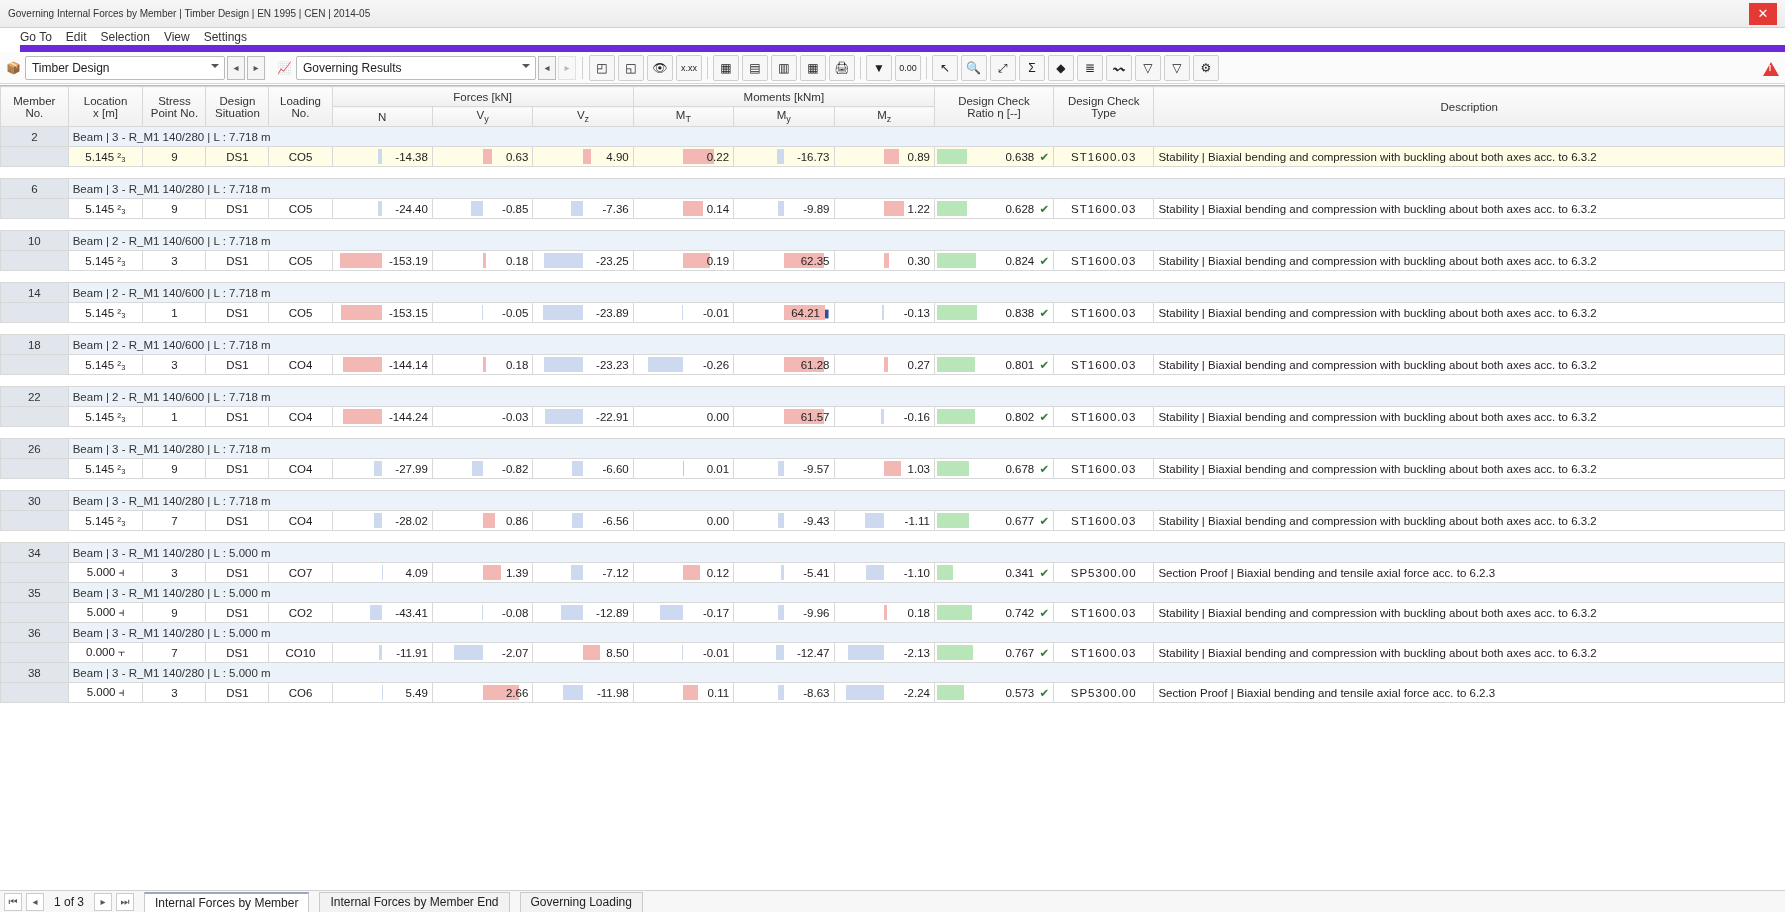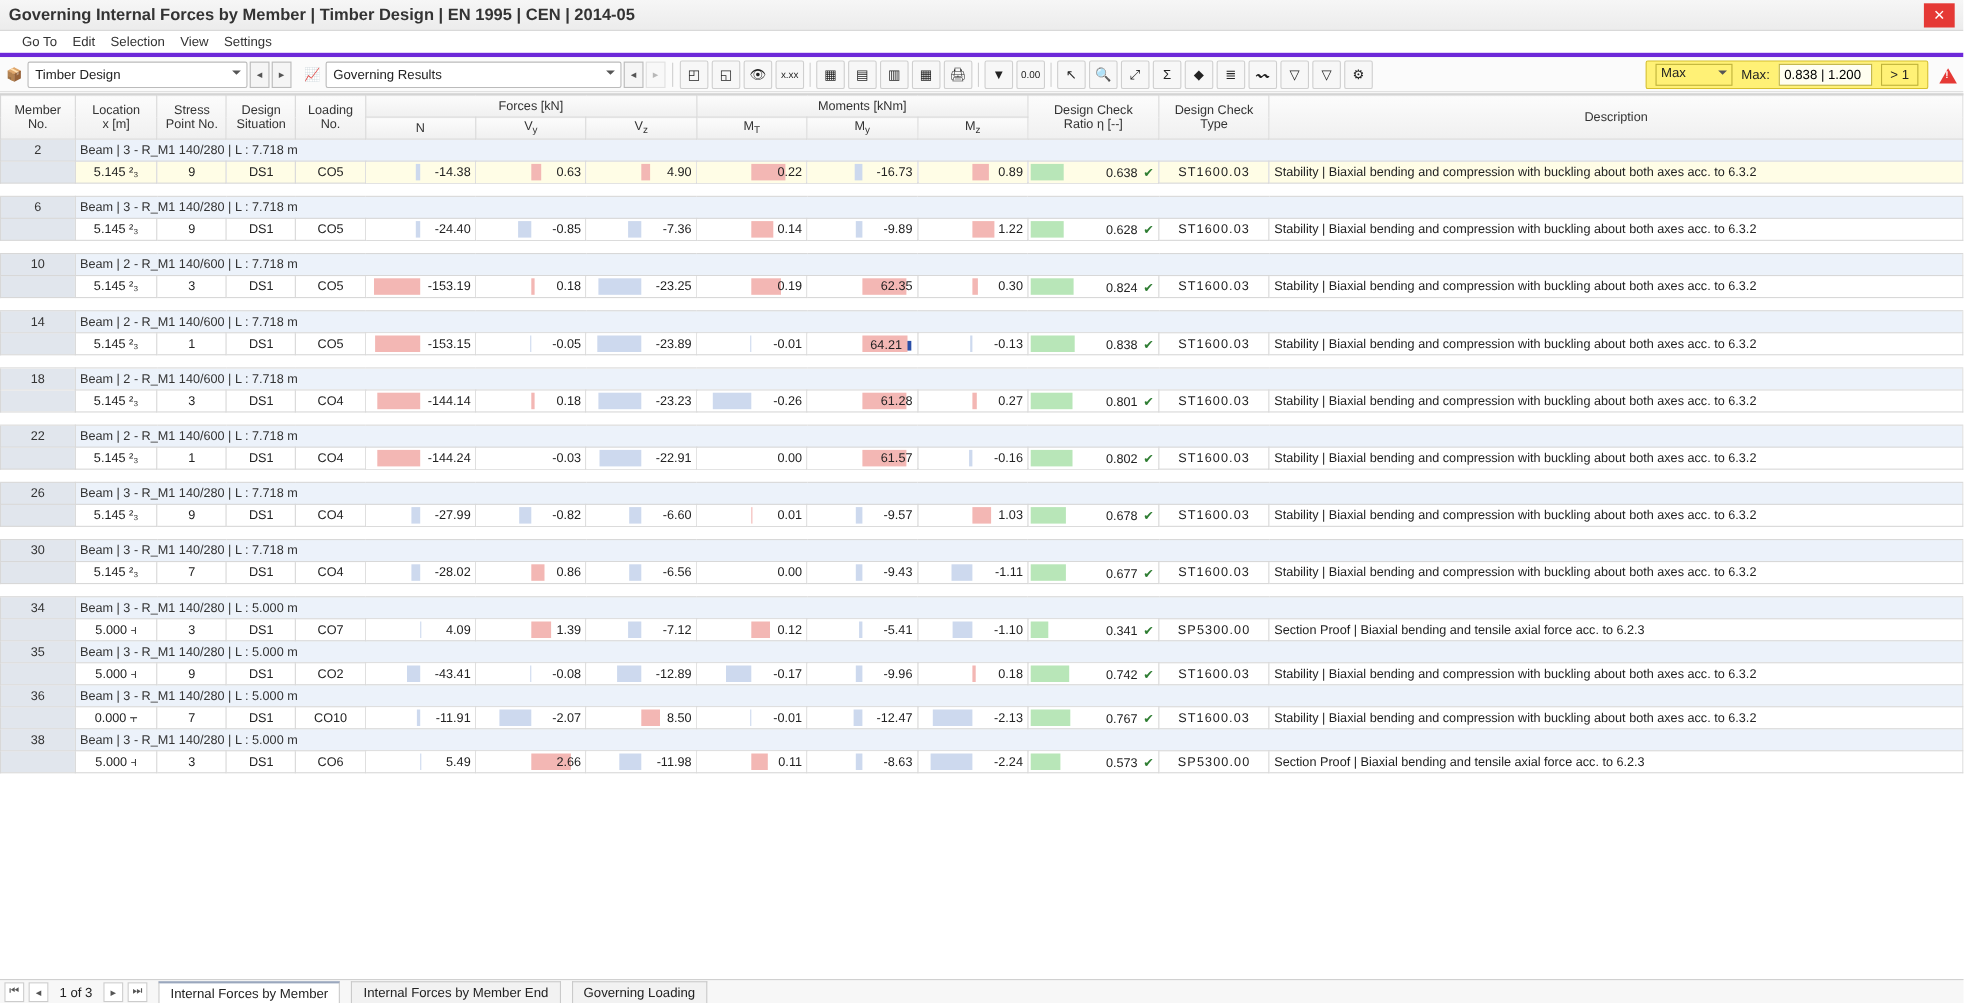--- a/index.html
+++ b/index.html
@@ -3,29 +3,29 @@
 <meta charset="utf-8">
 <style>
 * { box-sizing: border-box; margin:0; padding:0; }
 body { font-family: "Segoe UI", Tahoma, Arial, sans-serif; font-size:12px;
        color:#222; background:#fff; user-select:none; }
 
 
 .titlebar { height:28px; background:linear-gradient(#f6f6f6,#ececec);
             display:flex; align-items:center; padding:0 8px;
             border-bottom:1px solid #d0d0d0; }
-.titlebar .title{color:#333;font-size:15px;font-weight:bold;}
+.titlebar .title{color:#333;font-size:10px;}
 .titlebar .spacer{flex:1;}
 .titlebar .close{width:28px;height:22px;background:#e53935;color:#fff;
                  display:flex;align-items:center;justify-content:center;
                  font-size:13px;cursor:pointer;}
 
 
-.menubar{height:24px;display:flex;align-items:center;padding:0 20px;gap:14px;
-         border-bottom:4px solid #6d28d9;}
+.menubar{height:24px;display:flex;align-items:center;padding:0 0;gap:14px;
+         border-bottom:7px solid #6d28d9;margin-left:20px;}
 .menubar span{cursor:pointer;color:#333;}
 
 
 .toolbar{height:32px;display:flex;align-items:center;padding:0 6px;gap:4px;
          border-bottom:1px solid #d6d6d6;background:#fbfbfb;}
 .dd-wrap{display:flex;align-items:center;gap:2px;}
 .dd{height:24px;border:1px solid #bbb;border-radius:2px;background:#fff;
     display:flex;align-items:center;padding:0 18px 0 6px;position:relative;
     cursor:pointer;}
 .dd::after{content:"";position:absolute;right:5px;top:50%;transform:translateY(-50%);
@@ -135,21 +135,21 @@
   <div class="dd-wrap">
     <span style="margin-right:2px">📦</span>
     <div class="dd" style="width:200px">
       <span>Timber Design</span>
     </div>
     <div class="navbtn">◂</div>
     <div class="navbtn">▸</div>
   </div>
   <div class="dd-wrap" style="margin-left:8px">
     <span style="margin-right:2px">📈</span>
-    <div class="dd" style="width:269px">
+    <div class="dd" style="width:240px">
       <span>Governing Results</span>
     </div>
     <div class="navbtn">◂</div>
     <div class="navbtn disabled">▸</div>
   </div>
   <div class="sep"></div>
   <div id="tbuttons" style="display:flex;align-items:center;gap:3px">
       <div class="tbtn">◰</div>
       <div class="tbtn">◱</div>
       <div class="tbtn">👁</div>
@@ -169,30 +169,20 @@
       <div class="tbtn">⤢</div>
       <div class="tbtn">Σ</div>
       <div class="tbtn">◆</div>
       <div class="tbtn">≣</div>
       <div class="tbtn">〰</div>
       <div class="tbtn">▽</div>
       <div class="tbtn">▽</div>
       <div class="tbtn">⚙</div>
     </div>
   <span class="spacer" style="flex:1"></span>
-  <div class="maxzone">
-    <div class="maxdd">
-      <span>Max</span>
-    </div>
-    <span>Max:</span>
-    <input type="text" value="0.838 | 1.200" style="">
-    <div class="gtone">
-      <span>&gt; 1</span>
-    </div>
-  </div>
   <span class="warn-icon"></span>
 </div>
 
 <div class="gridwrap">
 <div class="scroll-area">
 <table>
 <colgroup>
   <col class="c-memno">
           <col class="c-loc">
           <col class="c-sp">

